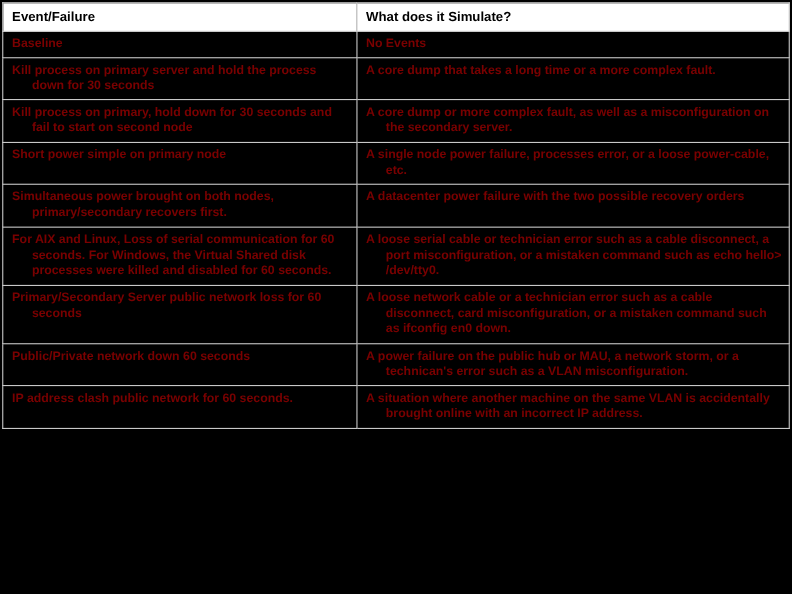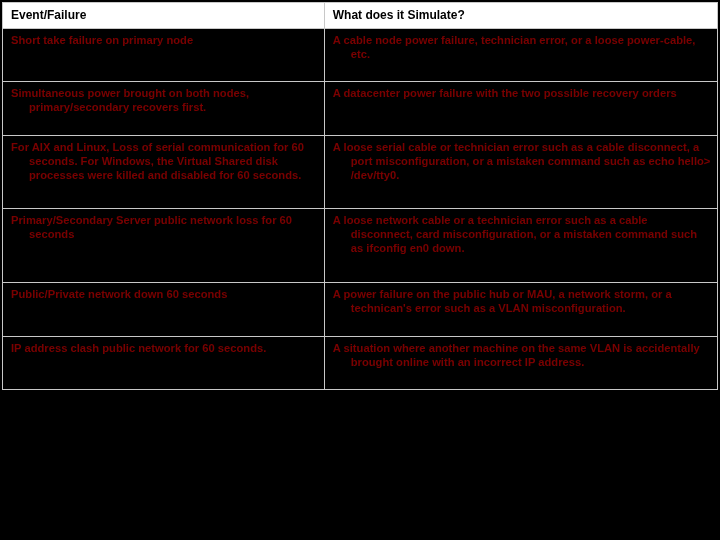--- a/index.html
+++ b/index.html
@@ -58,22 +58,34 @@
         <col class="right">
       </colgroup>
     <thead>
       <tr>
         <th>Event/Failure</th>
         <th>What does it Simulate?</th>
       </tr>
     </thead>
     <tbody>
       <tr>
-        <td>Short take failure on primary node</td>
-        <td>A cable node power failure, technician error, or a loose power-cable, etc.</td>
+        <td>Baseline</td>
+        <td>No Events</td>
+      </tr>
+      <tr>
+        <td>Kill process on primary server and hold the process down for 30 seconds</td>
+        <td>A core dump that takes a long time or a more complex fault.</td>
+      </tr>
+      <tr>
+        <td>Kill process on primary, hold down for 30 seconds and fail to start on second node</td>
+        <td>A core dump or more complex fault, as well as a misconfiguration on the secondary server.</td>
+      </tr>
+      <tr>
+        <td>Short power simple on primary node</td>
+        <td>A single node power failure, processes error, or a loose power-cable, etc.</td>
       </tr>
       <tr>
         <td>Simultaneous power brought on both nodes, primary/secondary recovers first.</td>
         <td>A datacenter power failure with the two possible recovery orders</td>
       </tr>
       <tr>
         <td>For AIX and Linux, Loss of serial communication for 60 seconds. For Windows, the Virtual Shared disk processes were killed and disabled for 60 seconds.</td>
         <td>A loose serial cable or technician error such as a cable disconnect, a port misconfiguration, or a mistaken command such as echo hello&gt; /dev/tty0.</td>
       </tr>
       <tr>

